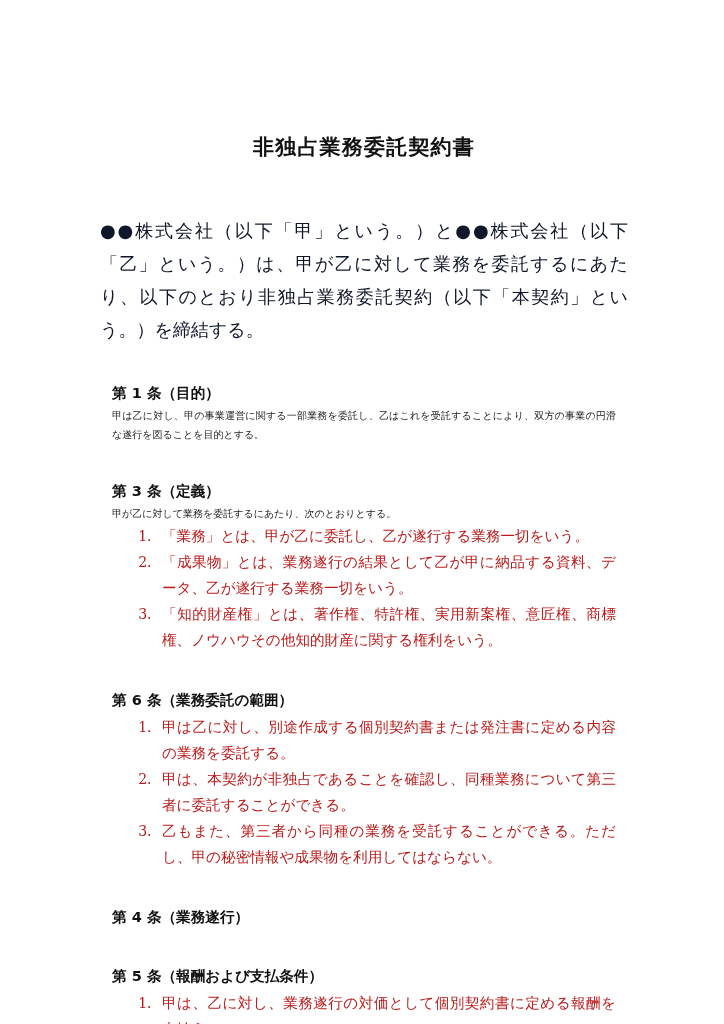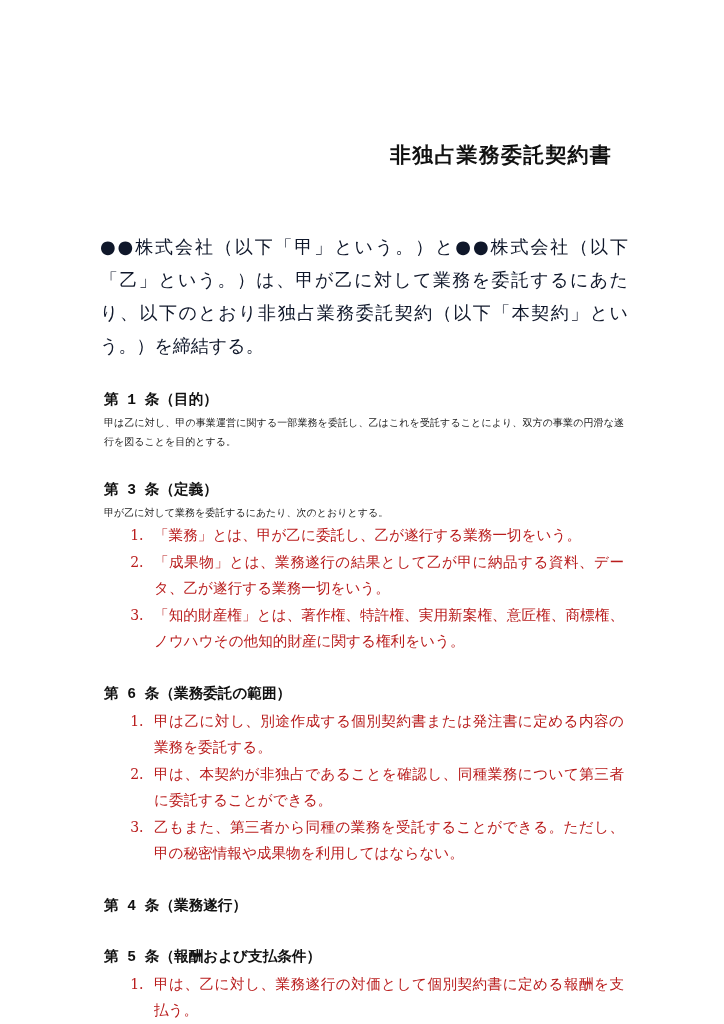--- a/index.html
+++ b/index.html
@@ -25,44 +25,43 @@
   }
 
   .doc-body {
     position: absolute;
     left: 100px;
     top: 0;
     width: 528px;
   }
 
   .doc-title {
-    margin: 16px;
+    margin: 8px;
     padding-top: 126px;
     font-size: 21px;
     font-weight: bold;
-    text-align: right;
+    text-align: center;
     letter-spacing: 1.2px;
     color: #111111;
     line-height: 1.3;
   }
 
   .preamble {
     margin: 0;
     padding-top: 46px;
     font-size: 18px;
     line-height: 1.82;
     text-align: justify;
     text-justify: inter-ideograph;
     color: #0f172a;
   }
 
   .article {
-    margin: 4px;
+    margin: 12px;
     padding-top: 22px;
-    font-family: Liberation Mono, monospace;
   }
 
   .article-heading {
     margin: 0 0 2px 0;
     font-size: 14.6px;
     font-weight: bold;
     line-height: 1.72;
     color: #111111;
   }
 

